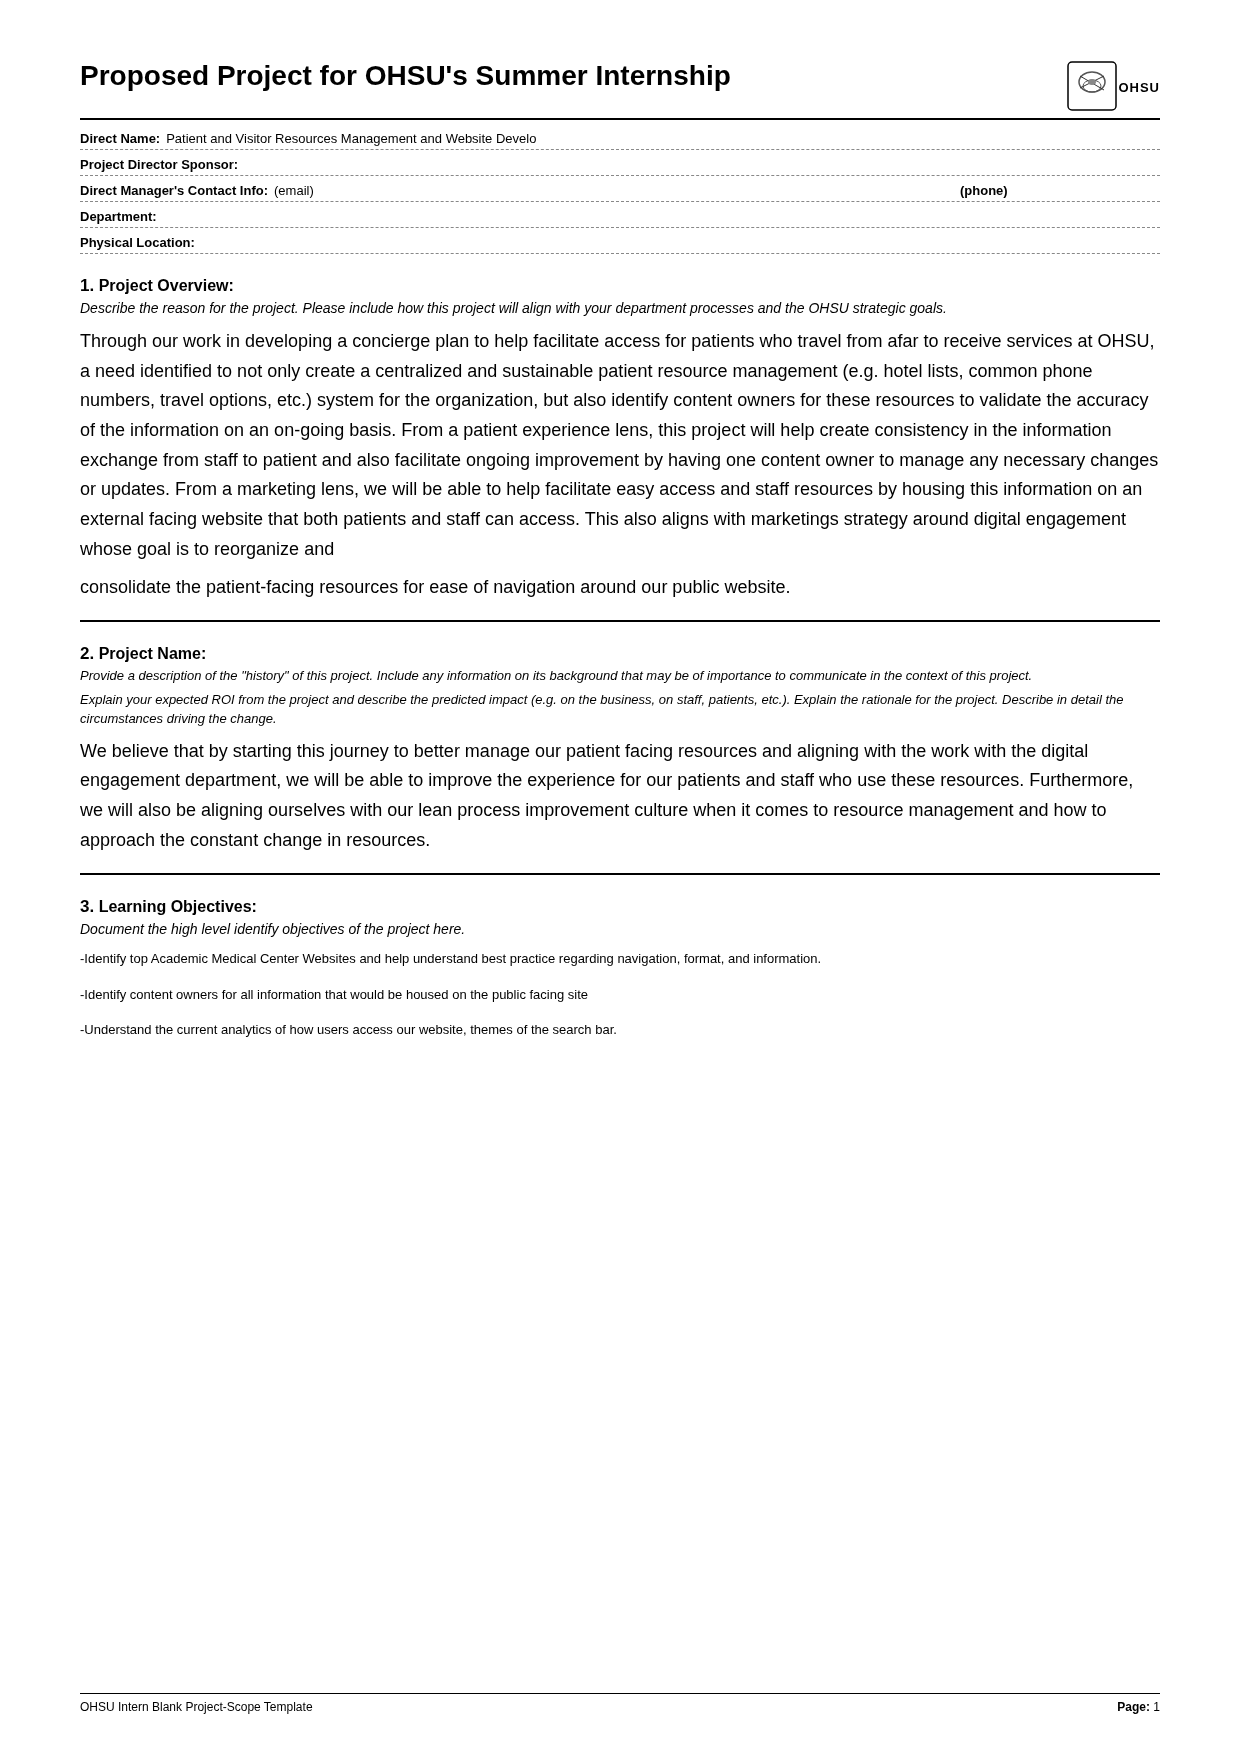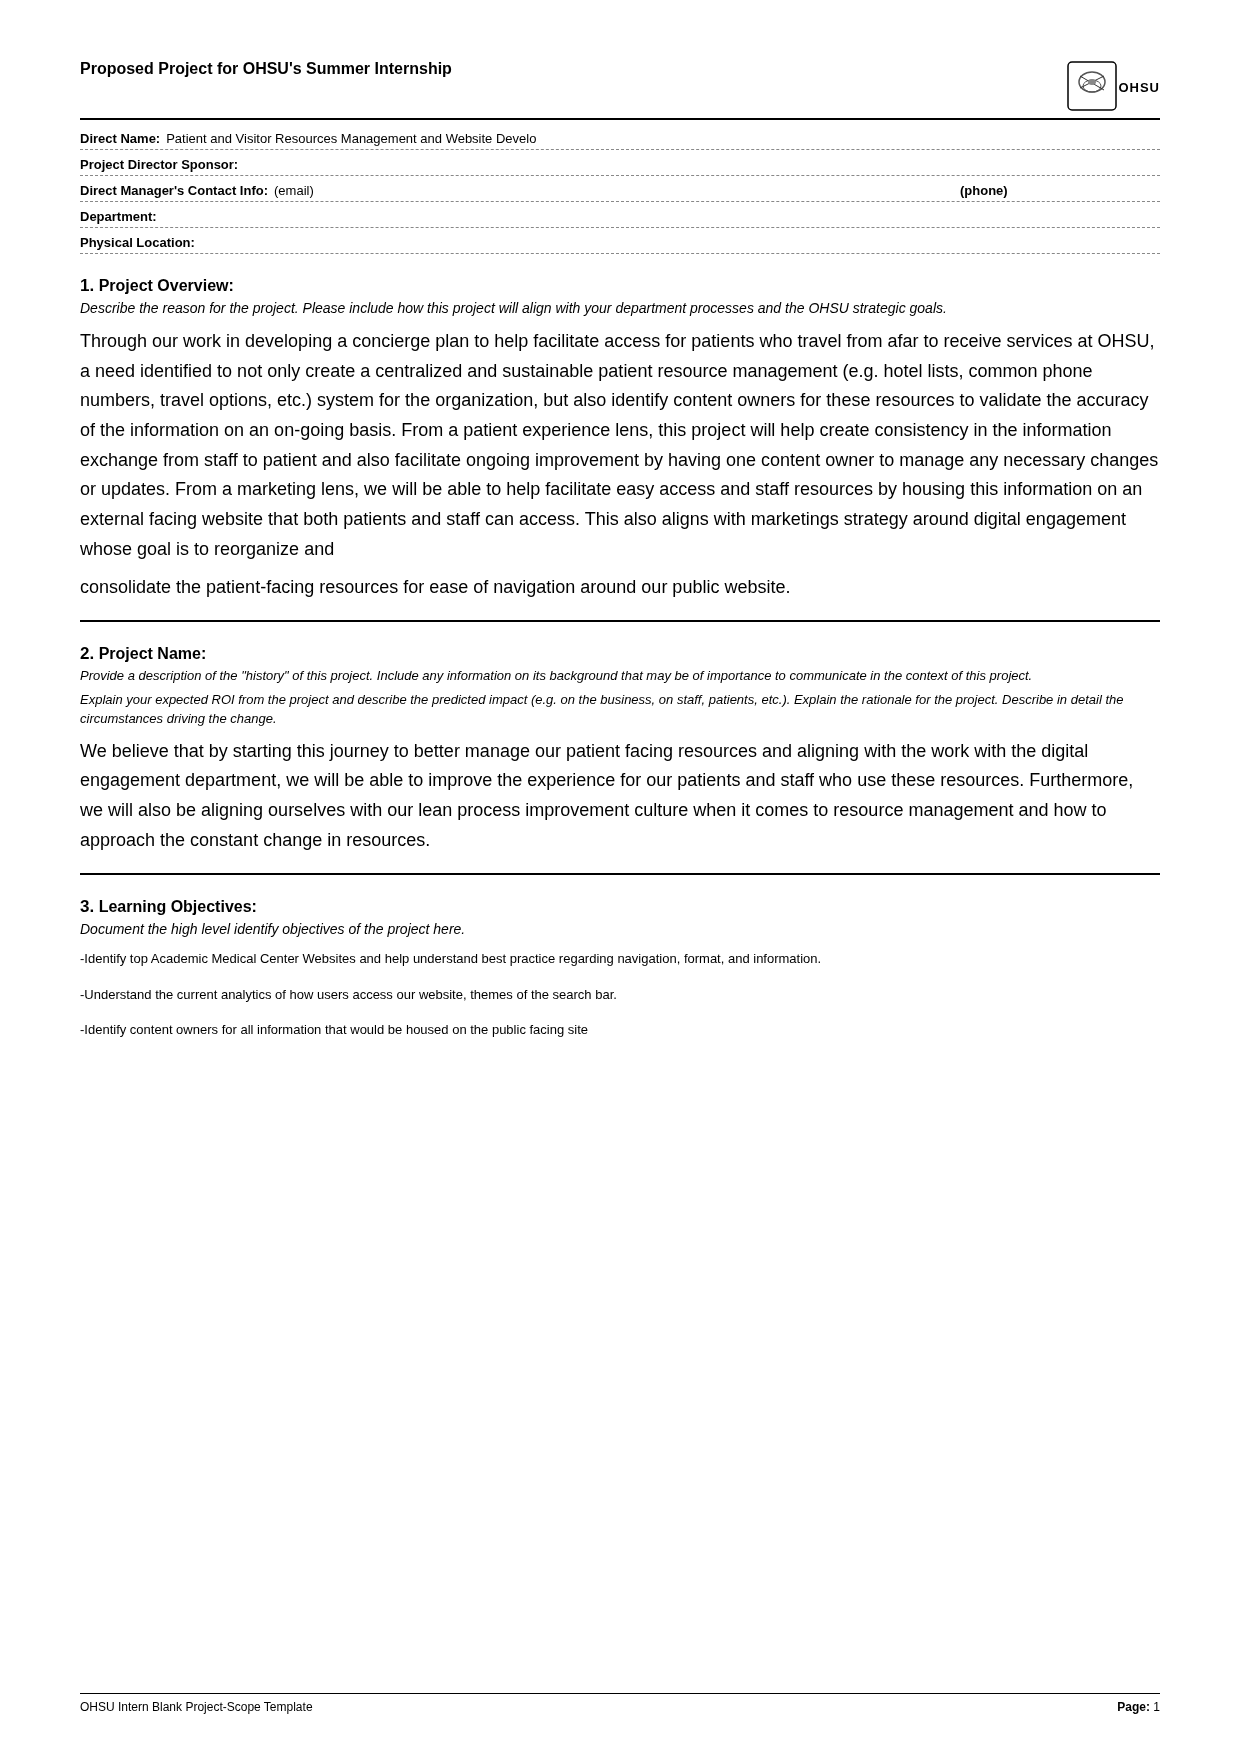--- a/index.html
+++ b/index.html
@@ -22,21 +22,21 @@
     .header-section {
       display: flex;
       justify-content: space-between;
       align-items: flex-start;
       margin-bottom: 4px;
       border-bottom: 2px solid #000;
       padding-bottom: 6px;
     }
 
     .main-title {
-      font-size: 16px;
+      font-size: 28px;
       font-weight: bold;
     }
 
     .ohsu-logo {
       display: flex;
       flex-direction: row;
       align-items: center;
       min-width: 80px;
     }
 
@@ -243,22 +243,22 @@
 <hr class="section-divider">
 
 <div class="section-block">
   <div class="section-heading" style="display: block;">
     <span class="section-num">3.</span>
     <span style="font-weight:bold;">Learning Objectives:</span>
     <span class="section-subtitle" style="font-size: 14px; font-style: italic; font-weight: normal; display: block; margin-top: 2px;">Document the high level identify objectives of the project here.</span>
   </div>
   <div>
     <p class="learning-item">-Identify top Academic Medical Center Websites and help understand best practice regarding navigation, format, and information.</p>
+    <p class="learning-item">-Identify content owners for all information that would be housed on the public facing site</p>
     <p class="learning-item">-Understand the current analytics of how users access our website, themes of the search bar.</p>
-    <p class="learning-item">-Identify content owners for all information that would be housed on the public facing site</p>
   </div>
 </div>
 
 <div class="footer">
   <span class="footer-left">OHSU Intern Blank Project-Scope Template</span>
   <span class="footer-right">
     <strong>Page:</strong>
     <span>1</span>
   </span>
 </div>

